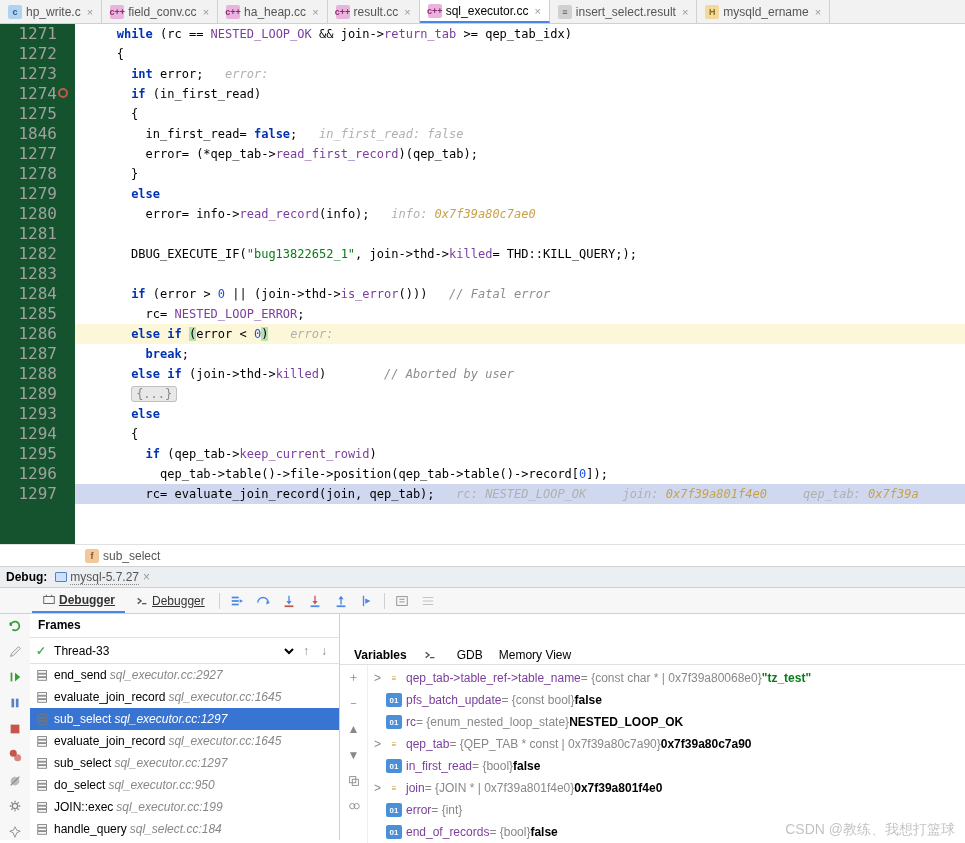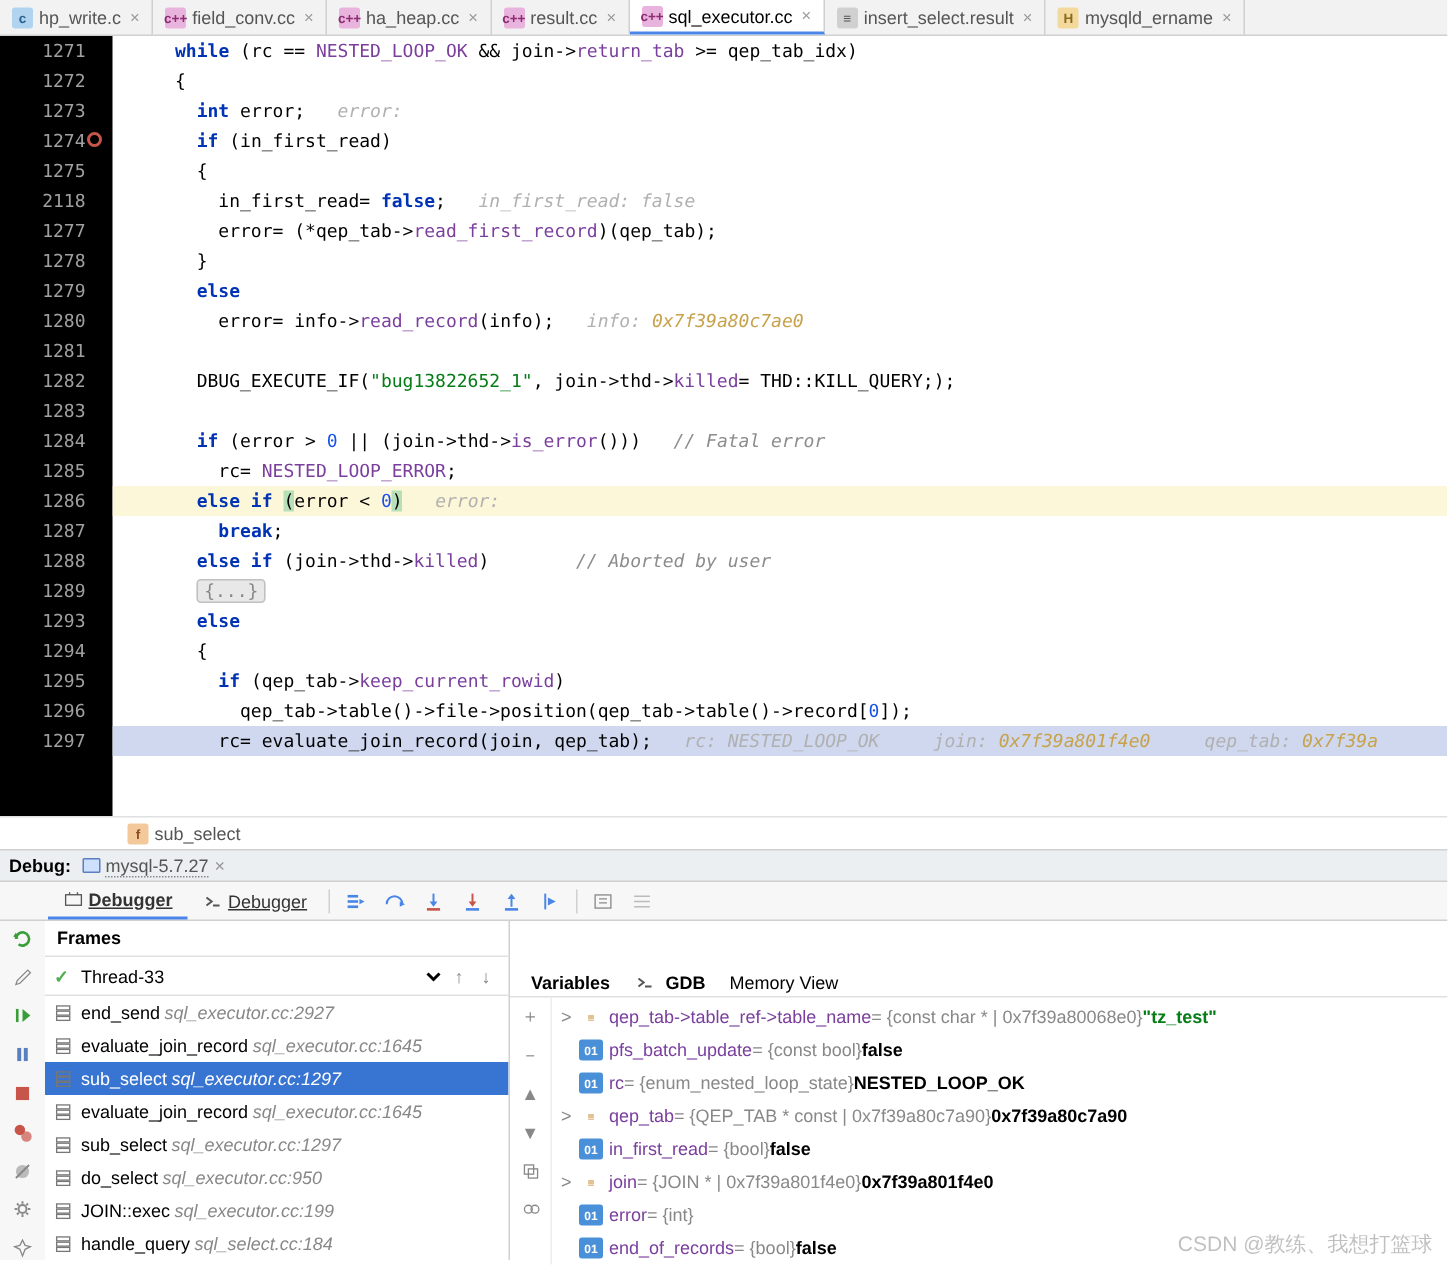--- a/index.html
+++ b/index.html
@@ -8,21 +8,21 @@
 .tab { display:flex; align-items:center; padding:0 8px; border-right:1px solid #d0d0d0; cursor:pointer; white-space:nowrap; font-size:12px; color:#555; }
 .tab.active { background:#fff; color:#000; border-bottom:2px solid #4a86e8; }
 .tab .ficon { width:14px; height:14px; margin-right:4px; display:inline-flex; align-items:center; justify-content:center; font-size:9px; font-weight:bold; }
 .ic-c { background:#b0d3f0; color:#2b5f8e; border-radius:2px; }
 .ic-cpp { background:#e8b3dc; color:#8e2b72; border-radius:2px; }
 .ic-txt { background:#d0d0d0; color:#555; border-radius:2px; }
 .ic-h { background:#f3d99b; color:#8a6a20; border-radius:2px; }
 .tab .close { margin-left:6px; color:#999; font-size:11px; }
 
 .editor-area { display:flex; height:520px; overflow:hidden; }
-.gutter { width:75px; background:#000000; font-family:"Consolas",monospace; font-size:12px; color:#a0a0a0; text-align:right; padding-right:18px; line-height:20px; position:relative; }
+.gutter { width:75px; background:#14532d; font-family:"Consolas",monospace; font-size:16px; color:#a0a0a0; text-align:right; padding-right:18px; line-height:20px; position:relative; }
 .gutter .bp { position:absolute; left:58px; width:10px; height:10px; border:2px solid #c7554a; border-radius:50%; }
 .code { flex:1; font-family:"Consolas",monospace; font-size:12px; line-height:20px; white-space:pre; overflow:hidden; position:relative; }
 .code .line { height:20px; padding-left:20px; }
 .code .hl-cur { background:#fdf7d9; }
 .code .hl-exec { background:#cfd8ef; }
 .kw { color:#0033b3; font-weight:bold; }
 .fn { color:#7a3e9d; }
 .num { color:#1750eb; }
 .str { color:#067d17; }
 .cm { color:#8c8c8c; font-style:italic; }
@@ -127,21 +127,21 @@
   </div>
 
 <div class="editor-area">
   <div class="gutter">
       <div>1271</div>
       <div>1272</div>
       <div>1273</div>
       <div class="bp" style="top: 64px;"></div>
       <div>1274</div>
       <div>1275</div>
-      <div>2118</div>
+      <div>1846</div>
       <div>1277</div>
       <div>1278</div>
       <div>1279</div>
       <div>1280</div>
       <div>1281</div>
       <div>1282</div>
       <div>1283</div>
       <div>1284</div>
       <div>1285</div>
       <div>1286</div>
@@ -379,21 +379,21 @@
           </svg>
           <span class="fi-name">handle_query</span> 
           <span class="fi-loc">sql_select.cc:184</span>
         </div>
       </div>
   </div>
 
   <div class="vars-panel">
     <div class="vars-head">
       <span class="vh">Variables</span>
-      <span style="padding:2px 8px; display:flex; align-items:center; gap:7px;font-weight:bold;">
+      <span style="padding:2px 8px; display:flex; align-items:center; gap:20px;">
           <svg class="ico" viewBox="0 0 16 16">
             <polyline points="3,5 7,8 3,11" fill="none" stroke="#555" stroke-width="1.5"></polyline>
             <line x1="8" y1="11" x2="13" y2="11" stroke="#555" stroke-width="1.5"></line>
           </svg>
           <span>GDB</span>
         </span>
       <span style="padding:2px 8px;">Memory View</span>
     </div>
     <div class="vars-body">
       <div class="vars-side">

